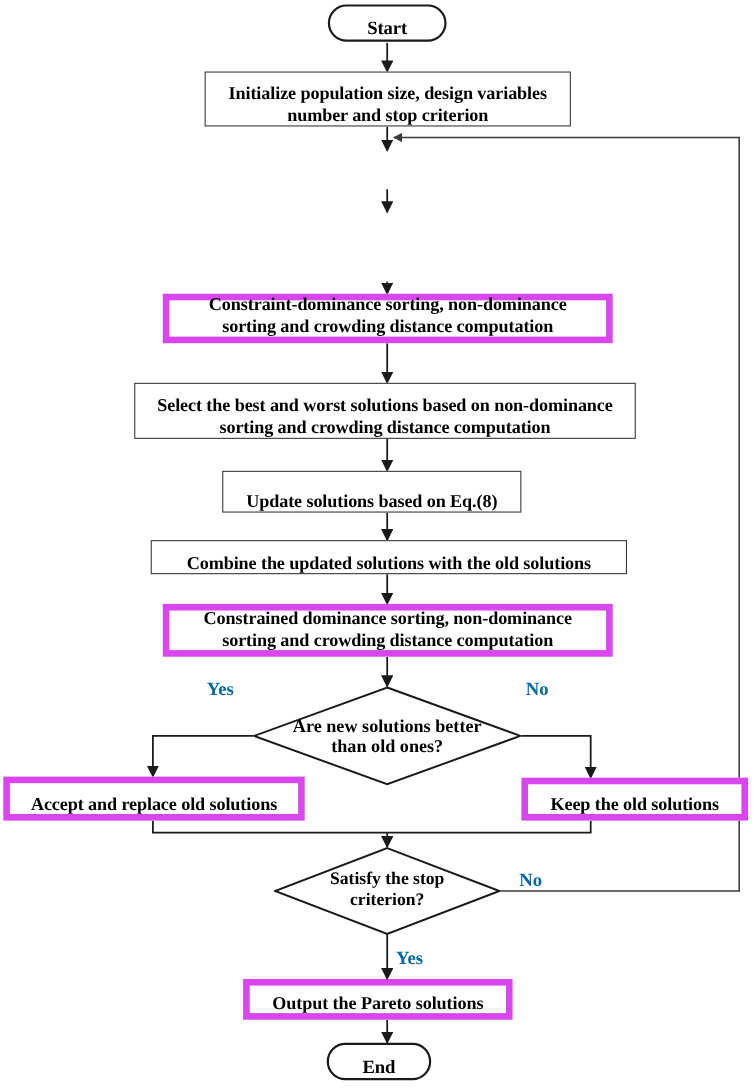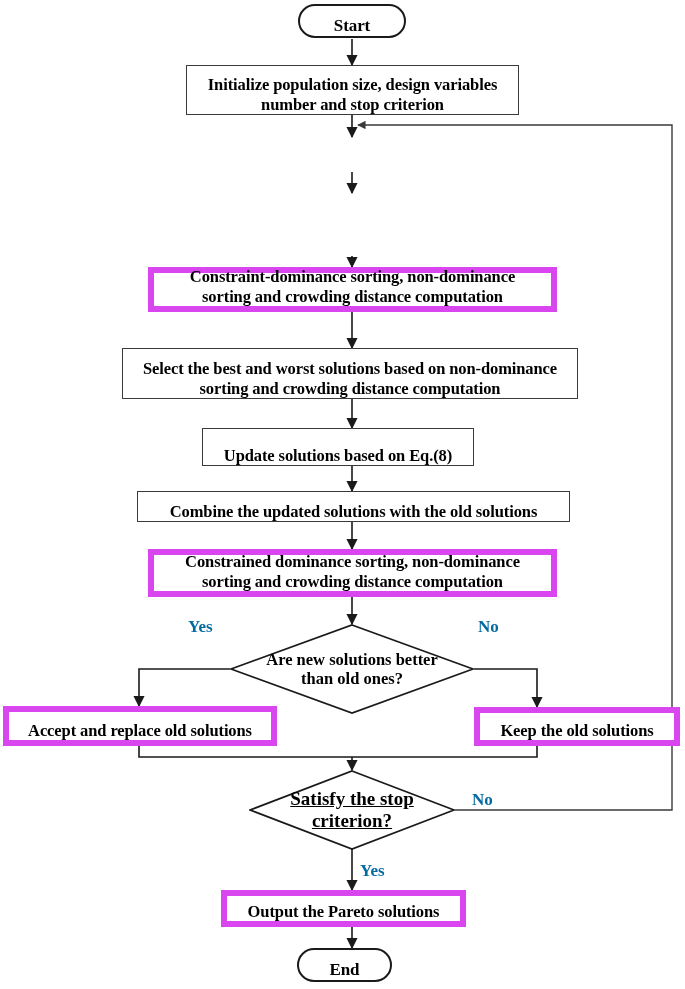--- a/index.html
+++ b/index.html
@@ -173,21 +173,21 @@
   </div>
 
   <div class="node proc" style="left:434px; top:707px; width:206px; height:39px; font-size:16.5px; padding:0 8px;margin-left:40px;">
     <span>Keep the old solutions</span>
   </div>
 
   <div class="diamond-wrap" style="left:249px; top:770px; width:206px; height:80px;">
     <svg width="206" height="80" viewBox="0 0 206 80" xmlns="http://www.w3.org/2000/svg">
       <polygon points="103,1 205,40 103,79 1,40" fill="#ffffff" stroke="#1a1a1a" stroke-width="1.8"></polygon>
     </svg>
-    <div class="diamond-label" style="font-size:19px; padding:0 24px; box-sizing:border-box;text-decoration:underline;">Satisfy the stop criterion?</div>
+    <div class="diamond-label" style="font-size:16px; padding:0 24px; box-sizing:border-box;">Satisfy the stop criterion?</div>
   </div>
 
   <div class="edge-label" style="left:472px; top:790px; font-size:17px;">No</div>
 
   <div class="edge-label" style="left:360px; top:861px; font-size:17px;">Yes</div>
 
   <div class="node proc" style="left:221px; top:890px; width:245px; height:37px; font-size:16.5px; padding:0 8px;">
     <span>Output the Pareto solutions</span>
   </div>
 

